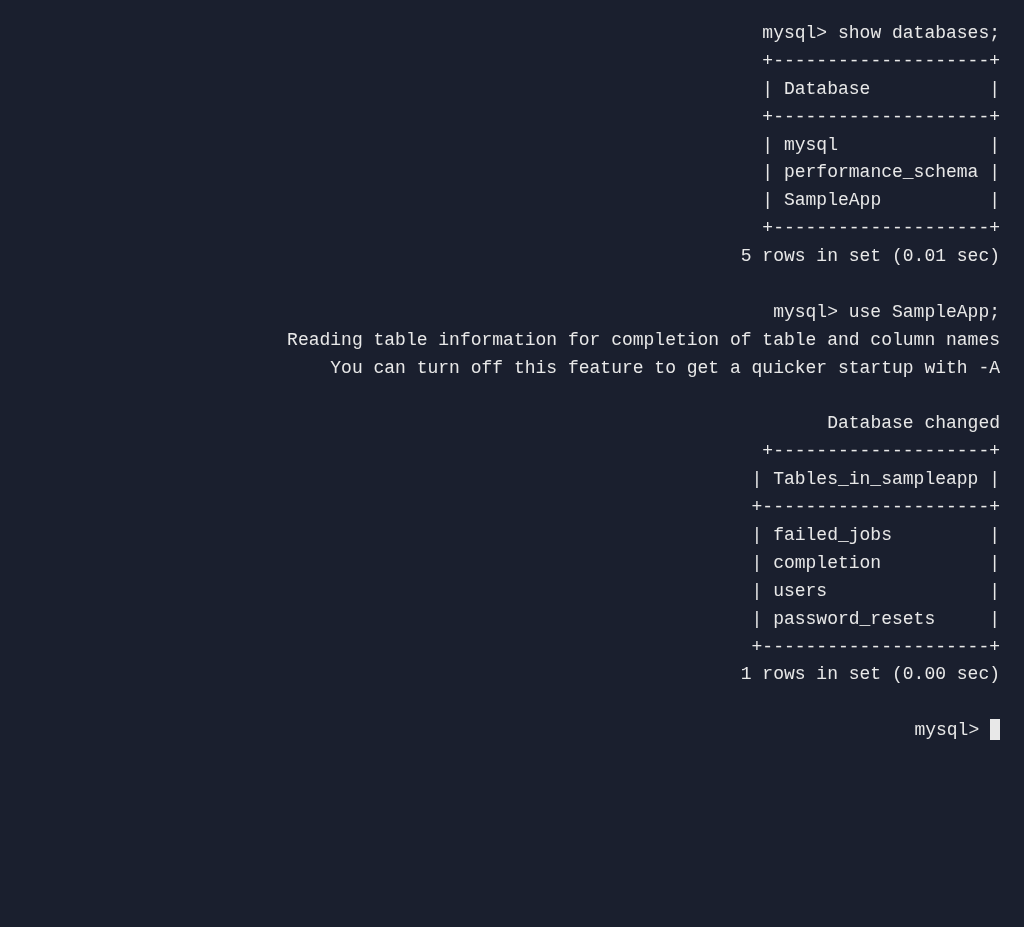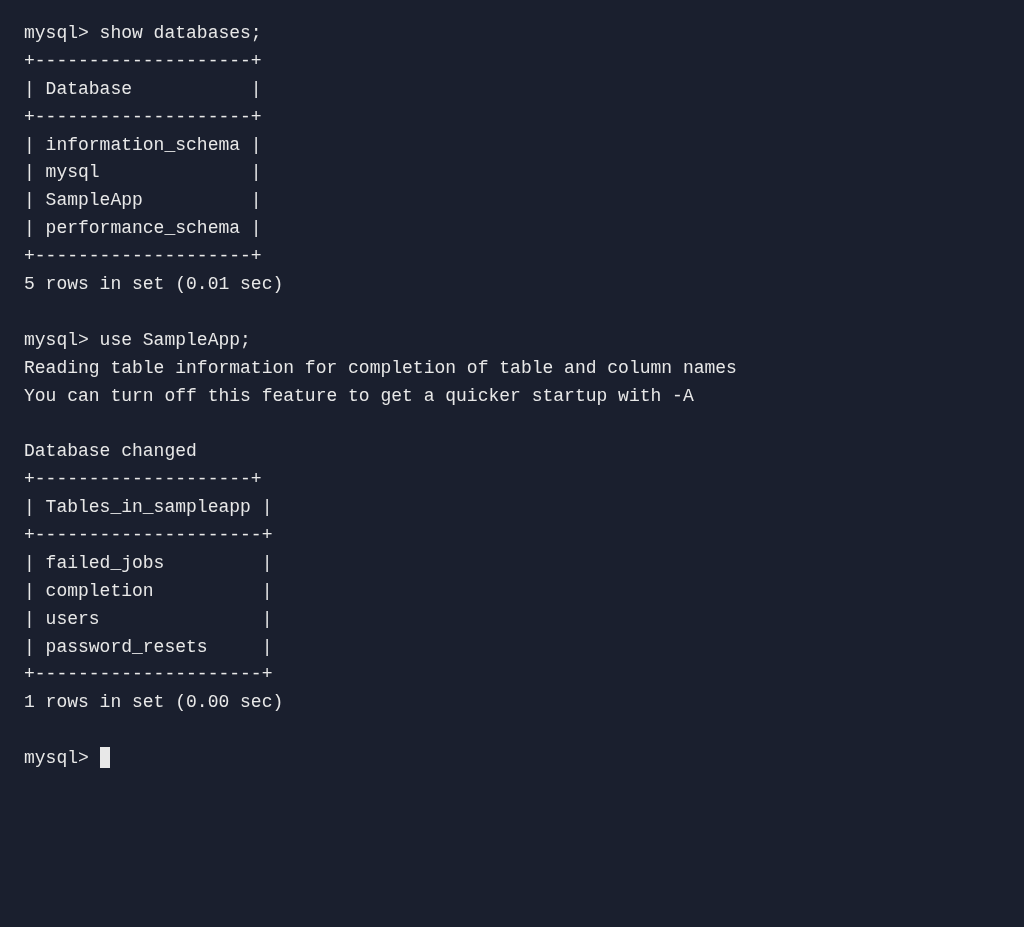--- a/index.html
+++ b/index.html
@@ -14,20 +14,21 @@
       font-size: 18px;
       color: #e8e8e8;
       width: 1024px;
       min-height: 927px;
       padding: 20px 24px;
       line-height: 1.55;
     }
 
     .terminal {
       width: 100%;
+      text-align: right;
     }
 
     .line {
       white-space: pre;
       display: block;
     }
 
     .cursor {
       display: inline-block;
       width: 10px;
@@ -44,24 +45,23 @@
   </style>
 </head>
 <body>
 
 <div class="terminal">
   <div id="terminal-output">
       <span class="line">mysql&gt; show databases;</span>
       <span class="line">+--------------------+</span>
       <span class="line">| Database           |</span>
       <span class="line">+--------------------+</span>
-      <span class="line">| information_schema |</span>
       <span class="line">| mysql              |</span>
+      <span class="line">| performance_schema |</span>
       <span class="line">| SampleApp          |</span>
-      <span class="line">| performance_schema |</span>
       <span class="line">+--------------------+</span>
       <span class="line">5 rows in set (0.01 sec)</span>
       <span class="line" style="height: 1.55em;">&nbsp;</span>
       <span class="line">mysql&gt; use SampleApp;</span>
       <span class="line">Reading table information for completion of table and column names</span>
       <span class="line">You can turn off this feature to get a quicker startup with -A</span>
       <span class="line" style="height: 1.55em;">&nbsp;</span>
       <span class="line">Database changed</span>
       <span class="line">+--------------------+</span>
       <span class="line">| Tables_in_sampleapp |</span>

